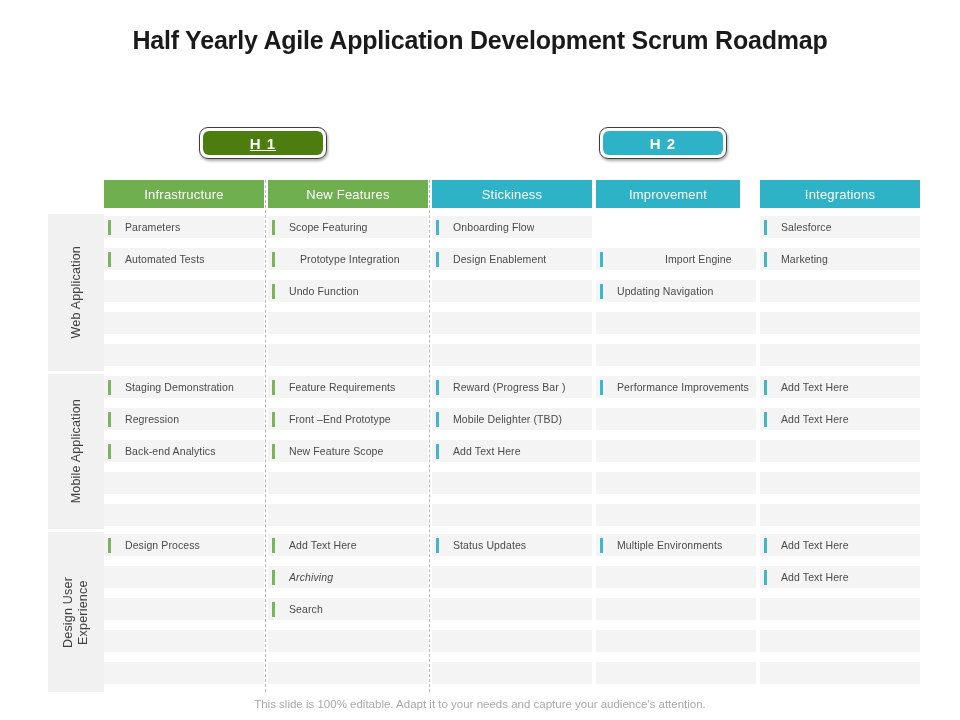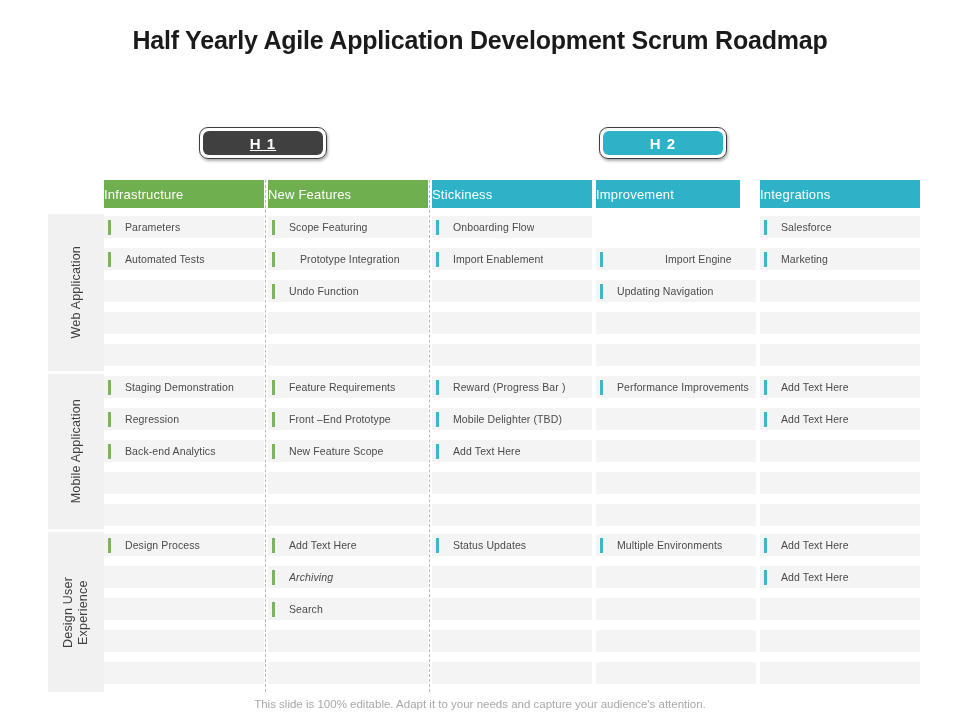--- a/index.html
+++ b/index.html
@@ -46,21 +46,21 @@
     border-radius: 6px;
     display: flex;
     align-items: center;
     justify-content: center;
     font-size: 15px;
     font-weight: bold;
     color: #ffffff;
     letter-spacing: 1px;
   }
   #phase-h1 { left: 199px; top: 127px; }
-  #phase-h1 .fill { background: #404040; text-decoration: underline; }
+  #phase-h1 .fill { background: #4d7c0f; text-decoration: underline; }
   #phase-h2 { left: 599px; top: 127px; }
   #phase-h2 .fill { background: #2EB2C7; }
 
   
   #matrix {
     position: absolute;
     left: 48px;
     top: 180px;
     width: 868px;
     height: 512px;
@@ -100,21 +100,21 @@
     top: 0;
     width: 812px;
     height: 28px;
   }
   .col-header {
     position: absolute;
     top: 0;
     height: 28px;
     display: flex;
     align-items: center;
-    justify-content: flex-start;
+    justify-content: center;
     font-size: 13px;
     color: #ffffff;
     letter-spacing: 0.2px;
   }
   .col-header.green { background: #6FAF4F; }
   .col-header.teal  { background: #2EB2C7; }
 
   
   #body-grid {
     position: absolute;
@@ -233,21 +233,21 @@
         <div class="cell" style="left: 0px; width: 160px; top: 34px;">
           <div class="bar green"></div>
           <div class="txt">Automated Tests</div>
         </div>
         <div class="cell" style="left: 164px; width: 160px; top: 34px; gap: 11px;">
           <div class="bar green"></div>
           <div class="txt">Prototype Integration</div>
         </div>
         <div class="cell" style="left: 328px; width: 160px; top: 34px;">
           <div class="bar teal"></div>
-          <div class="txt">Import Enablement</div>
+          <div class="txt">Design Enablement</div>
         </div>
         <div class="cell" style="left: 492px; width: 160px; top: 34px; gap: 48px;">
           <div class="bar teal"></div>
           <div class="txt">Import Engine</div>
         </div>
         <div class="cell" style="left: 656px; width: 160px; top: 34px;">
           <div class="bar teal"></div>
           <div class="txt">Marketing</div>
         </div>
         <div class="cell empty" style="left: 0px; width: 160px; top: 66px;">

